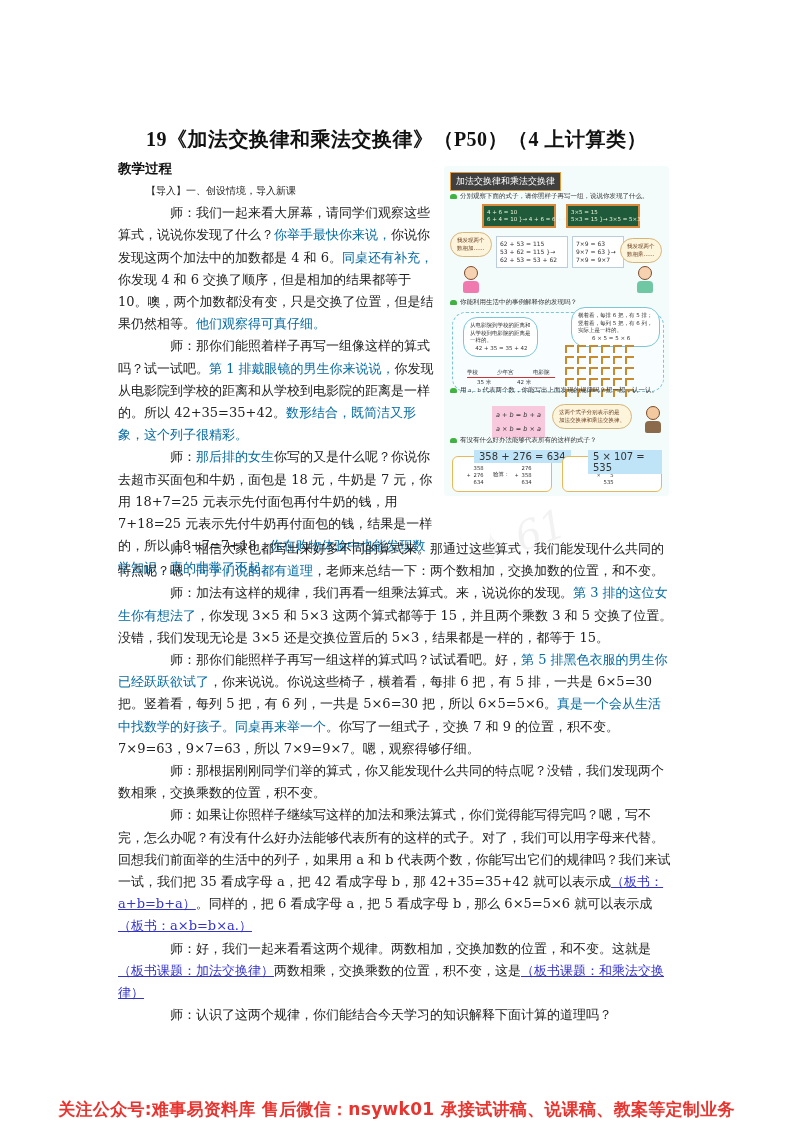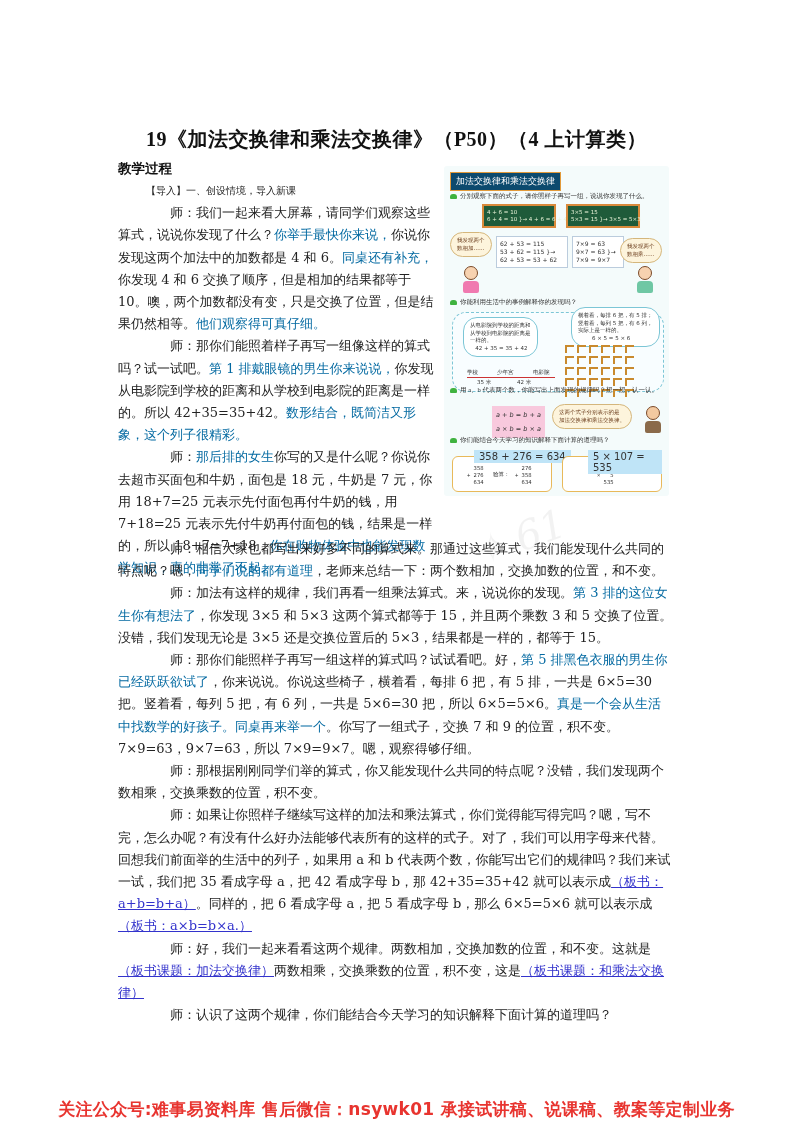--- a/index.html
+++ b/index.html
@@ -8,21 +8,21 @@
   .section-heading{position:absolute;left:118px;top:160px;font-family:"DejaVu Sans","Liberation Sans",sans-serif;font-weight:bold;font-size:13.5px;color:#111;}
   .body-text{position:absolute;left:118px;font-size:13px;line-height:22.2px;color:#222;}
   .body-text p{margin:0;}
   .narrow{width:318px;}
   .wide{width:556px;}
   .indent{text-indent:52px;}
   .praise{color:#0369a1;}
   .board{color:#3333cc;text-decoration:underline;}
   .subsection{text-indent:28px;font-size:10px;}
   .figure{position:absolute;left:444px;top:166px;width:225px;height:330px;background:#f4fbfb;border-radius:3px;overflow:hidden;font-family:"DejaVu Sans","Liberation Sans",sans-serif;}
-  .fig-banner{position:absolute;left:6px;top:6px;background:#0c4a6e;color:#fff;font-size:9px;padding:2px 5px;border:1.5px solid #e29a3a;}
+  .fig-banner{position:absolute;left:6px;top:6px;background:#404040;color:#fff;font-size:9px;padding:2px 5px;border:1.5px solid #e29a3a;}
   .fig-q{position:absolute;left:6px;font-size:6.5px;color:#333;white-space:nowrap;}
   .fig-q .dot{display:inline-block;width:7px;height:5px;background:#3fb23f;border-radius:3px 3px 1px 1px;margin-right:3px;vertical-align:middle;}
   .chalkboard{position:absolute;background:#1f5b3a;border:2px solid #d98a3b;color:#e9f3d8;font-size:5.5px;padding:3px;line-height:7px;white-space:pre;}
   .note{position:absolute;background:#fff;border:1px solid #bcd;font-size:6px;padding:3px;line-height:8px;white-space:pre;color:#333;}
   .bubble{position:absolute;background:#fdf4dc;border:1px solid #d4b67c;border-radius:14px;font-size:5.5px;line-height:7.5px;padding:4px 6px;color:#6a3b1a;white-space:pre;}
   .kid{position:absolute;width:18px;height:26px;}
   .kid .head{width:12px;height:12px;border-radius:50%;background:#f7d2b0;margin:0 auto;border:1px solid #7a4a2a;}
   .kid .bodyp{width:16px;height:12px;margin:1px auto 0;border-radius:4px 4px 2px 2px;}
   .scene{position:absolute;left:8px;top:146px;width:210px;height:78px;border:1px dashed #7cc6d6;border-radius:14px;background:#f8fdff;}
   .chairs{position:absolute;left:112px;top:32px;display:grid;grid-template-columns:repeat(6,9px);grid-gap:3px 3px;}
@@ -143,21 +143,21 @@
   <div class="fig-q" style="top:220px;font-family:Liberation Serif, serif;"><span class="dot"></span><span>用 a、b 代表两个数，你能写出上面发现的规律吗？想一想，认一认。</span></div>
   <div class="formula" style="top:240px;">a + b = b + a</div>
   <div class="formula" style="top:254px;">a × b = b × a</div>
   <div class="bubble" style="left:108px;top:238px;">这两个式子分别表示的是
 加法交换律和乘法交换律。</div>
   <div class="kid" style="left:200px;top:240px;">
       <div class="head" style="background:#f3c9a0;"></div>
       <div class="bodyp" style="background:#8a6a4a;"></div>
     </div>
 
-  <div class="fig-q" style="top:270px;"><span class="dot"></span><span>你们能结合今天学习的知识解释下面计算的道理吗？</span></div>
+  <div class="fig-q" style="top:270px;"><span class="dot"></span><span>有没有什么好办法能够代表所有的这样的式子？</span></div>
   <div class="calc-wrap">
     <div class="calc-box" style="left:0;width:98px;">
       <div class="calc-col" style="left:14px;top:8px;">  358
 + 276
   634</div>
       <div class="calc-col" style="left:40px;top:14px;">验算：</div>
       <div class="calc-col" style="left:62px;top:8px;">  276
 + 358
   634</div>
     </div>

